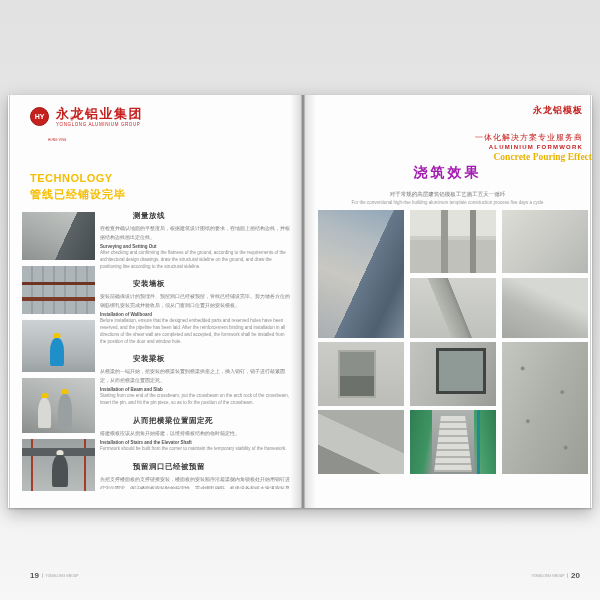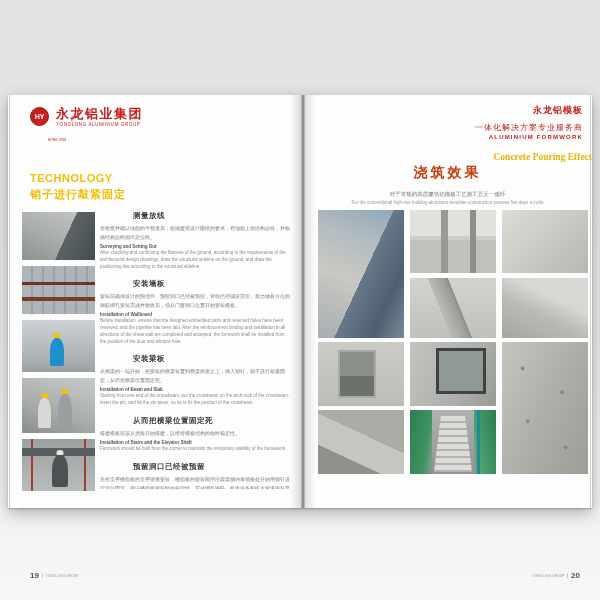--- a/index.html
+++ b/index.html
@@ -65,26 +65,26 @@
   .foot-left{left:22px;}
   .foot-right{right:12px;}
   .foot-num{font-size:8px;font-weight:bold;color:#555;}
   .foot-brand{font-size:4px;color:#999;transform:scale(.85);transform-origin:left center;white-space:nowrap;
               border-left:1px solid #bbb;padding-left:3px;line-height:1.3;}
   .foot-right .foot-brand{border-left:none;border-right:1px solid #bbb;padding:0 3px 0 0;transform-origin:right center;}
 
   
   .rp-header{position:absolute;right:9px;top:9px;text-align:right;}
   .rp-brand-cn{font-size:9px;font-weight:bold;color:#c5201e;letter-spacing:1px;}
-  .rp-tagline{font-size:8px;color:#c5201e;letter-spacing:1px;margin-top:5px;}
+  .rp-tagline{font-size:8px;color:#c5201e;letter-spacing:1px;margin-top:15px;}
   .rp-brand-en{font-size:6px;font-weight:bold;color:#c5201e;letter-spacing:1.2px;margin-top:1px;}
   .rp-title-en{position:absolute;left:0;top:57px;width:100%;text-align:right;
                font-family:"Liberation Serif","DejaVu Serif",serif;font-size:9.5px;font-weight:bold;color:#e8b400;}
   .rp-title-cn{position:absolute;left:0;top:69px;width:100%;text-align:center;
-               font-size:14px;font-weight:bold;color:#c2410c;letter-spacing:3px;}
+               font-size:14px;font-weight:bold;color:#a21caf;letter-spacing:3px;}
   .rp-cap-cn{position:absolute;left:0;top:96px;width:100%;text-align:center;font-size:5.5px;color:#777;}
   .rp-cap-en{position:absolute;left:0;top:105px;width:100%;text-align:center;font-size:4.5px;color:#999;}
 
   .grid{position:absolute;left:15px;top:115px;width:270px;height:264px;}
   .gph{position:absolute;overflow:hidden;background:#c8cac6;}
   .gp1{left:0;top:0;width:86px;height:128px;background:
        linear-gradient(115deg,transparent 52%,#66788a 52%,#4f6070 78%,#7b8a99 100%),
        linear-gradient(200deg,#8fa5b8 0%,#b3bcc1 28%,#c9c8c2 55%,#a9aeb2 100%);}
   .gp2{left:92px;top:0;width:86px;height:63px;background:
        linear-gradient(90deg,transparent 0 36%,#9a9a94 36% 44%,transparent 44% 70%,#8f8f89 70% 77%,transparent 77%),
@@ -138,21 +138,21 @@
         </div>
         <span class="logo-reg">®</span>
         <span class="logo-badge-sub">HONG YING</span>
         <div class="logo-txt">
           <div class="logo-cn">永龙铝业集团</div>
           <div class="logo-en">YONGLONG ALUMINIUM GROUP</div>
         </div>
       </div>
 
       <div class="title-sub">TECHNOLOGY</div>
-      <div class="title-cn">销子进行敲紧固定</div>
+      <div class="title-cn">管线已经铺设完毕</div>
 
       <div class="lp-photos">
         <div class="lph lph1"></div>
         <div class="lph lph2"></div>
         <div class="lph lph3">
           <div class="worker w-blue"></div>
         </div>
         <div class="lph lph4">
           <div class="worker w-white1"></div>
           <div class="worker w-white2"></div>

